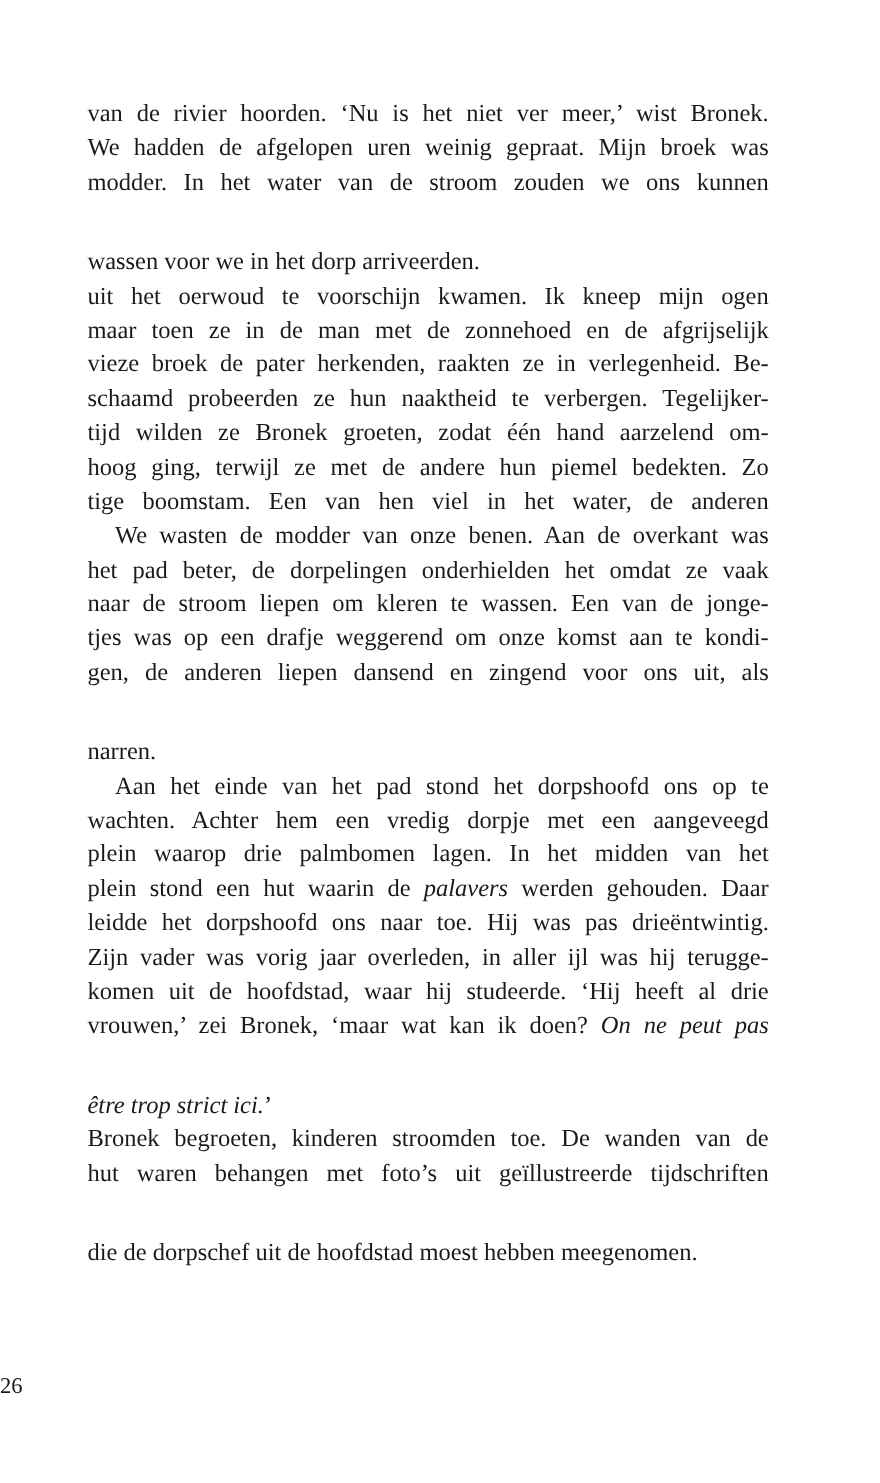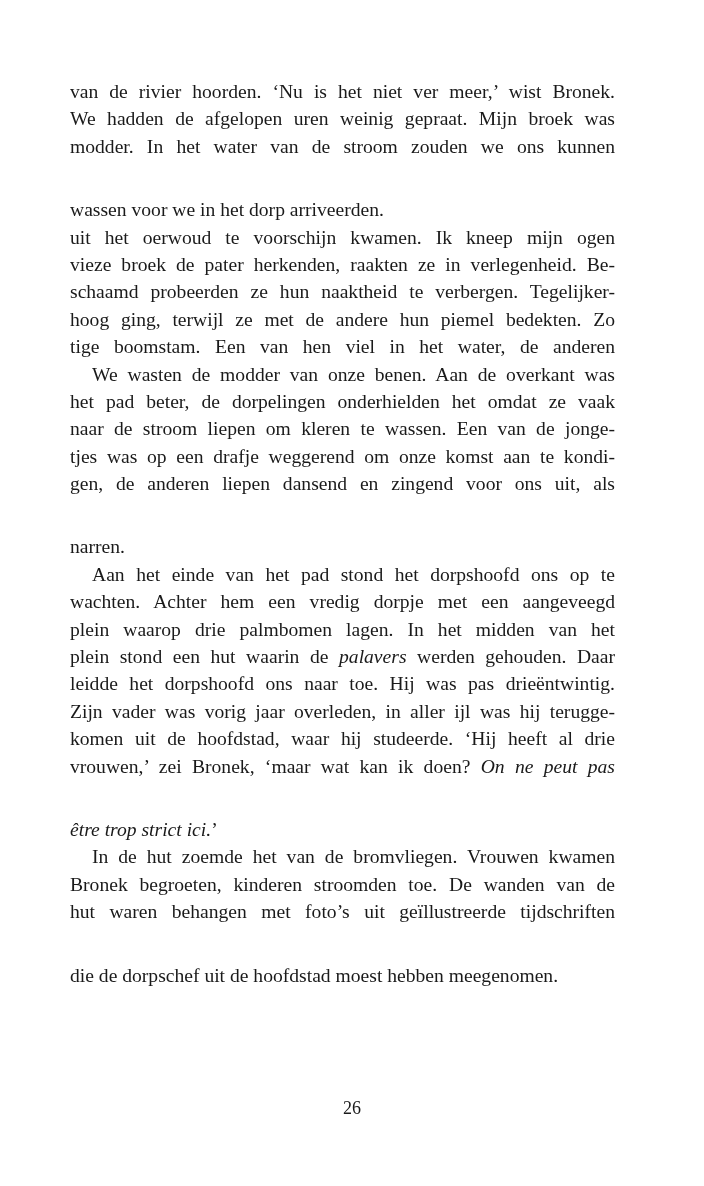--- a/index.html
+++ b/index.html
@@ -39,40 +39,42 @@
       text-indent: 22px;
     }
     .line i {
       font-style: italic;
     }
     .page-number {
       position: absolute;
       left: 0;
       width: 704px;
       top: 1097px;
-      text-align: center;
+      text-align: left;
       font-size: 18px;
       line-height: 22px;
       color: #1a1a1a;
     }
   </style>
 </head>
 <body>
 
 <div class="page" id="page-text">
     <div>
       <span class="line">van de rivier hoorden. ‘Nu is het niet ver meer,’ wist Bronek.</span>
       <span class="line">We hadden de afgelopen uren weinig gepraat. Mijn broek was</span>
       <span class="line">modder. In het water van de stroom zouden we ons kunnen</span>
       <span class="line last">wassen voor we in het dorp arriveerden.</span>
     </div>
     <div>
       <span class="line">uit het oerwoud te voorschijn kwamen. Ik kneep mijn ogen</span>
+      <span class="line">maar toen ze in de man met de zonnehoed en de afgrijselijk</span>
       <span class="line">vieze broek de pater herkenden, raakten ze in verlegenheid. Be-</span>
       <span class="line">schaamd probeerden ze hun naaktheid te verbergen. Tegelijker-</span>
+      <span class="line">tijd wilden ze Bronek groeten, zodat één hand aarzelend om-</span>
       <span class="line">hoog ging, terwijl ze met de andere hun piemel bedekten. Zo</span>
       <span class="line">tige boomstam. Een van hen viel in het water, de anderen</span>
     </div>
     <div>
       <span class="line indent">We wasten de modder van onze benen. Aan de overkant was</span>
       <span class="line">het pad beter, de dorpelingen onderhielden het omdat ze vaak</span>
       <span class="line">naar de stroom liepen om kleren te wassen. Een van de jonge-</span>
       <span class="line">tjes was op een drafje weggerend om onze komst aan te kondi-</span>
       <span class="line">gen, de anderen liepen dansend en zingend voor ons uit, als</span>
       <span class="line last">narren.</span>
@@ -82,20 +84,19 @@
       <span class="line">wachten. Achter hem een vredig dorpje met een aangeveegd</span>
       <span class="line">plein waarop drie palmbomen lagen. In het midden van het</span>
       <span class="line">plein stond een hut waarin de <i>palavers</i> werden gehouden. Daar</span>
       <span class="line">leidde het dorpshoofd ons naar toe. Hij was pas drieëntwintig.</span>
       <span class="line">Zijn vader was vorig jaar overleden, in aller ijl was hij terugge-</span>
       <span class="line">komen uit de hoofdstad, waar hij studeerde. ‘Hij heeft al drie</span>
       <span class="line">vrouwen,’ zei Bronek, ‘maar wat kan ik doen? <i>On ne peut pas</i></span>
       <span class="line last"><i>être trop strict ici.</i>’</span>
     </div>
     <div>
-      <span class="line indent">In de hut zoemde het van de bromvliegen. Vrouwen kwamen</span>
       <span class="line">Bronek begroeten, kinderen stroomden toe. De wanden van de</span>
       <span class="line">hut waren behangen met foto’s uit geïllustreerde tijdschriften</span>
       <span class="line last">die de dorpschef uit de hoofdstad moest hebben meegenomen.</span>
     </div>
   </div>
 
 <div class="page-number">26</div>
 
 </body></html>

